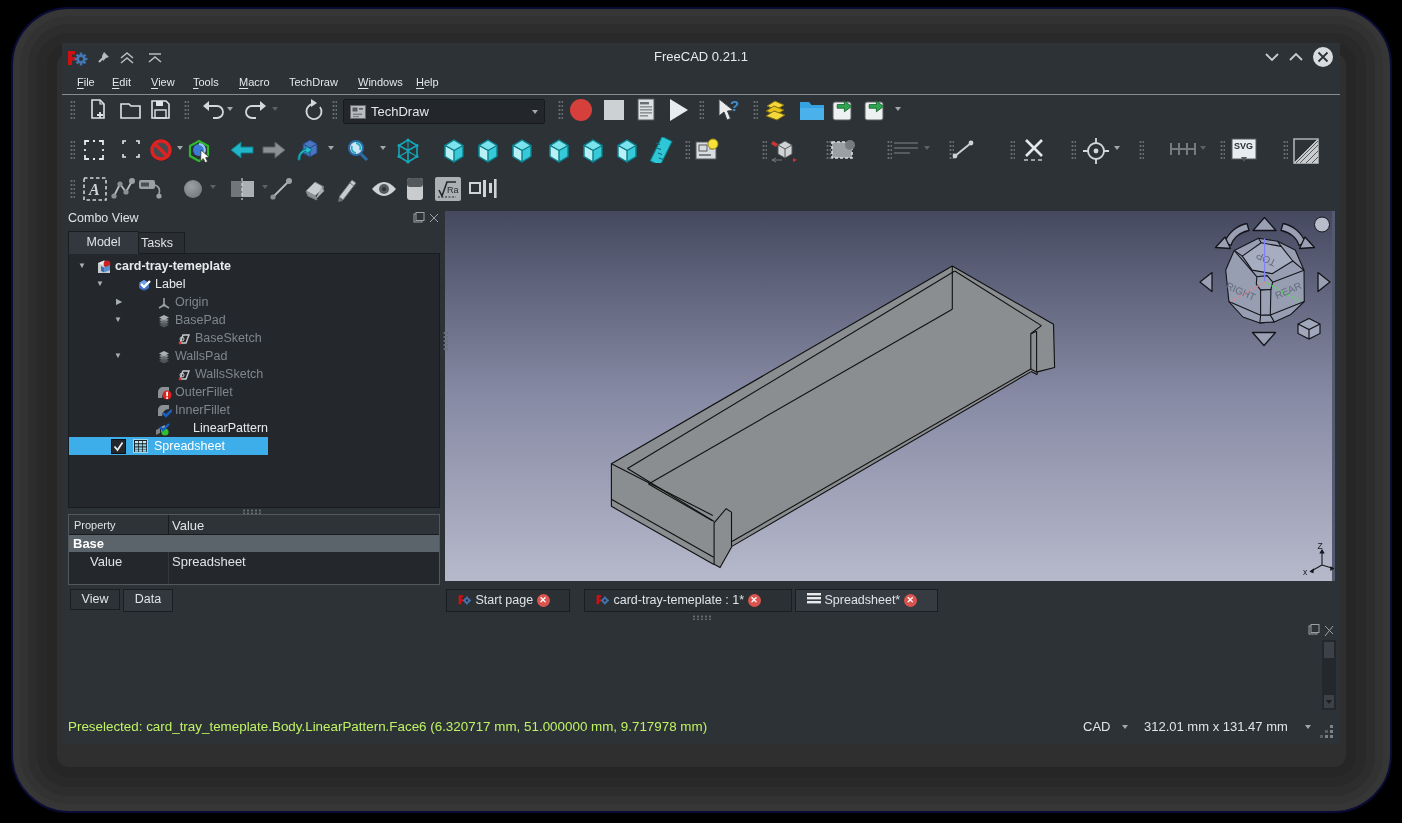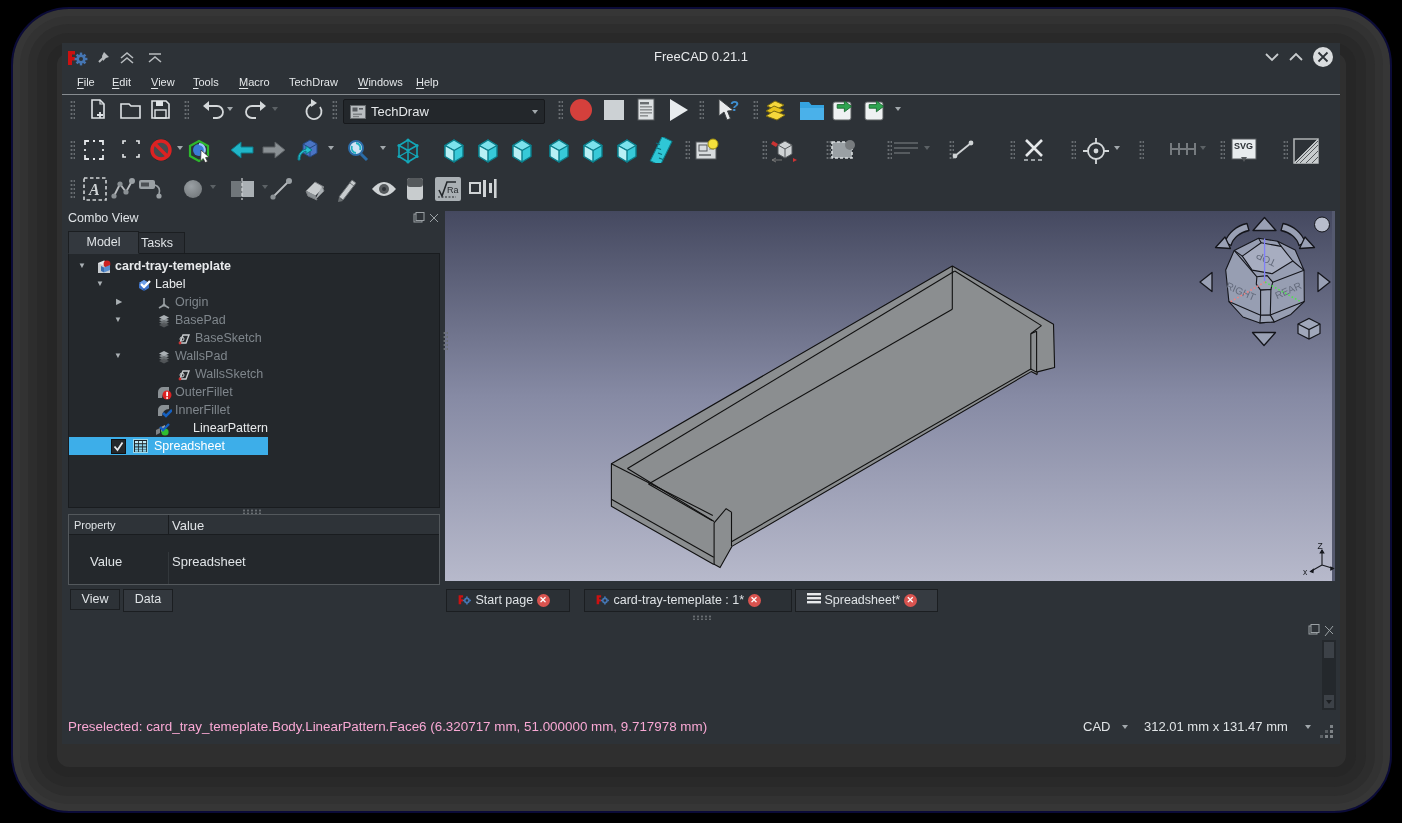--- a/index.html
+++ b/index.html
@@ -489,20 +489,23 @@
         </g>
       </svg></div>
 <div class="abs" style="left:92px;top:394px;height:18px;line-height:18px;font-size:12.5px;color:#fff">Spreadsheet</div>
 <div class="gripH" style="left:180px;top:466px"></div>
 <div class="abs" style="left:6px;top:471px;width:372px;height:71px;background:#24282c;border:1px solid #53585c">
 <div class="abs" style="left:0;top:0;width:370px;height:20px;background:#2e3338;border-bottom:1px solid #191c1f">
  <span style="position:absolute;left:5px;top:1px;line-height:19px;font-size:11px">Property</span>
  <span style="position:absolute;left:103px;top:1px;line-height:19px;font-size:13px">Value</span>
  <div class="abs" style="left:99px;top:0;width:1px;height:20px;background:#191c1f"></div>
 </div>
+<div class="abs" style="left:0;top:20px;width:370px;height:17px;background:#5b636b">
+        <b style="position:absolute;left:4px;line-height:17px;font-size:13px;color:#fff">Base</b>
+      </div>
 <div class="abs" style="left:0;top:37px;width:370px;height:20px">
  <span style="position:absolute;left:21px;line-height:20px;font-size:13px">Value</span>
  <span style="position:absolute;left:103px;line-height:20px;font-size:13px">Spreadsheet</span>
  <div class="abs" style="left:99px;top:0;width:1px;height:20px;background:#33383c"></div>
 </div>
 <div class="abs" style="left:99px;top:57px;width:1px;height:12px;background:#33383c"></div>
 </div>
 <div class="tab1" style="left:8px;top:546px;width:50px;height:21px;line-height:19px;background:#2d3237">View</div>
 <div class="tab1" style="left:61px;top:546px;width:50px;height:23px;line-height:19px;background:#33383e;z-index:2">Data</div>
 <svg class="abs" style="left:383px;top:168px" width="890" height="370" viewBox="0 0 890 370">
@@ -616,21 +619,21 @@
 <rect x="1" y="2" width="8" height="8"></rect>
       <rect x="3" y="0.5" width="8" height="8" fill="#2d3237"></rect>
 <path d="M17 2 l8 8 M25 2 l-8 10"></path>
     </svg>
 <div class="abs" style="left:1260px;top:597px;width:14px;height:70px;background:#24282c">
 <div class="abs" style="left:2px;top:2px;width:10px;height:16px;background:#3c4147"></div>
 <div class="abs" style="left:2px;top:55px;width:10px;height:13px;background:#3c4147;text-align:center">
         <div class="darr" style="left:2px;top:5px;border-top-color:#1c1f22"></div>
       </div>
 </div>
-<div class="abs" style="left:6px;top:669px;width:1000px;height:32px;line-height:30px;font-size:13.4px;color:#f9a8d4">Preselected: card_tray_temeplate.Body.LinearPattern.Face6 (6.320717 mm, 51.000000 mm, 9.717978 mm)</div>
+<div class="abs" style="left:6px;top:669px;width:1000px;height:32px;line-height:30px;font-size:13.4px;color:#bef264">Preselected: card_tray_temeplate.Body.LinearPattern.Face6 (6.320717 mm, 51.000000 mm, 9.717978 mm)</div>
 <div class="abs" style="left:1021px;top:669px;width:60px;height:32px;line-height:30px;font-size:13px;color:#e0e4e6">CAD</div>
 <div class="darr" style="left:1060px;top:682px"></div>
 <div class="abs" style="left:1082px;top:669px;width:170px;height:32px;line-height:30px;font-size:13px;color:#e0e4e6">312.01 mm x 131.47 mm</div>
 <div class="darr" style="left:1243px;top:682px"></div>
 <svg class="abs" style="left:1258px;top:682px" width="14" height="14" viewBox="0 0 14 14" fill="#7d8286">
 <rect x="10" y="0" width="3" height="3"></rect>
       <rect x="10" y="5" width="3" height="3"></rect>
       <rect x="10" y="10" width="3" height="3"></rect>
 <rect x="5" y="5" width="3" height="3" fill="#595e62"></rect>
       <rect x="5" y="10" width="3" height="3"></rect>

